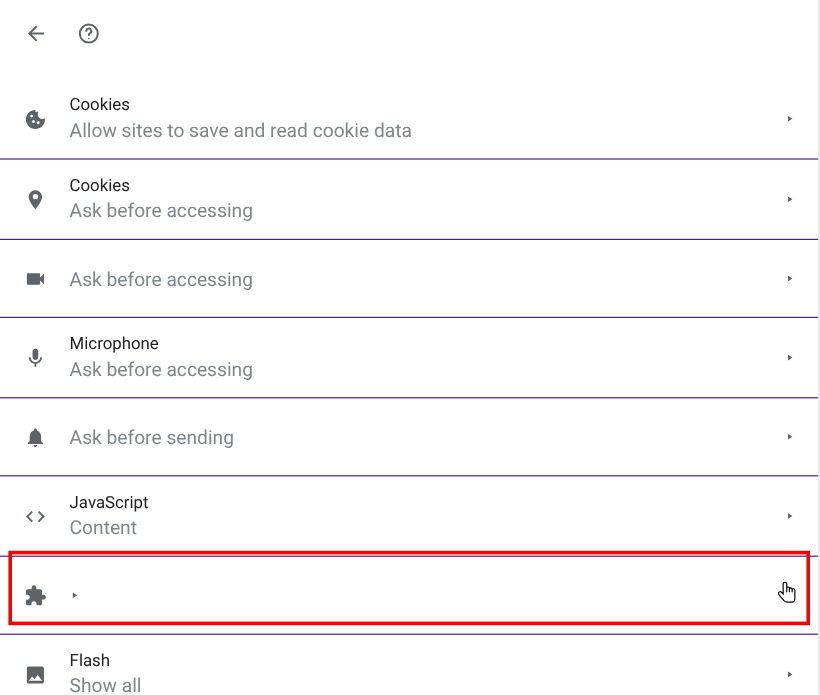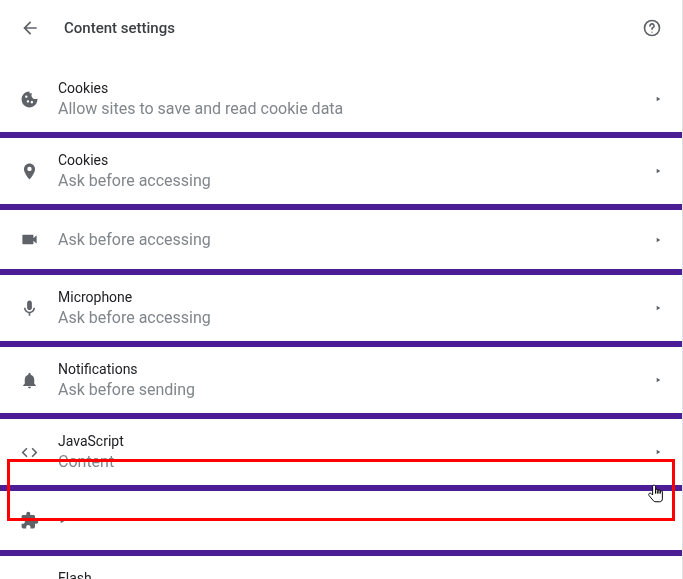--- a/index.html
+++ b/index.html
@@ -42,21 +42,21 @@
       stroke: #5f6368;
       cursor: pointer;
     }
     .list {
       margin-top: 10px;
     }
     .row {
       display: flex;
       align-items: center;
       padding: 14px 20px 14px 20px;
-      border-bottom: 6px solid #4c1d95;
+      border-bottom: 1px solid #4c1d95;
       cursor: pointer;
       min-height: 65px;
       position: relative;
     }
     .row:first-child {
       border-top: none;
     }
     .row-icon-wrap {
       width: 38px;
       display: flex;
@@ -108,21 +108,20 @@
       pointer-events: none;
     }
   </style>
 </head>
 <body>
 
 <div class="header">
   <svg class="back-icon" viewBox="0 0 24 24">
     <path d="M20 11H7.83l5.59-5.59L12 4l-8 8 8 8 1.41-1.41L7.83 13H20v-2z"></path>
   </svg>
-  <div class="header-title">Content settings</div>
   <svg class="help-icon" viewBox="0 0 24 24" stroke-width="2">
     <circle cx="12" cy="12" r="9" fill="none"></circle>
     <path d="M9.5 9.5 a2.5 2.5 0 1 1 3.5 2.3 c-0.8 0.4 -1 0.9 -1 1.7" fill="none" stroke-linecap="round"></path>
     <circle cx="12" cy="17" r="0.8" fill="#5f6368" stroke="none"></circle>
   </svg>
 </div>
 
 <div class="list">
 
   <div class="row">
@@ -184,21 +183,20 @@
       </svg>
   </div>
 
   <div class="row">
     <div class="row-icon-wrap">
       <svg class="row-icon" viewBox="0 0 24 24">
         <path d="M12 22c1.1 0 2-.9 2-2h-4c0 1.1.9 2 2 2zm6-6v-5c0-3.07-1.63-5.64-4.5-6.32V4c0-.83-.67-1.5-1.5-1.5S10.5 3.17 10.5 4v.68C7.64 5.36 6 7.92 6 11v5l-2 2v1h16v-1l-2-2z"></path>
       </svg>
     </div>
     <div class="row-content">
-      <div class="row-title">Notifications</div>
       <div class="row-subtitle">Ask before sending</div>
     </div>
     <svg class="chevron" viewBox="0 0 24 24">
         <path d="M8 5l11 7-11 7z"></path>
       </svg>
   </div>
 
   <div class="row">
     <div class="row-icon-wrap">
       <svg class="row-icon" viewBox="0 0 24 24">

